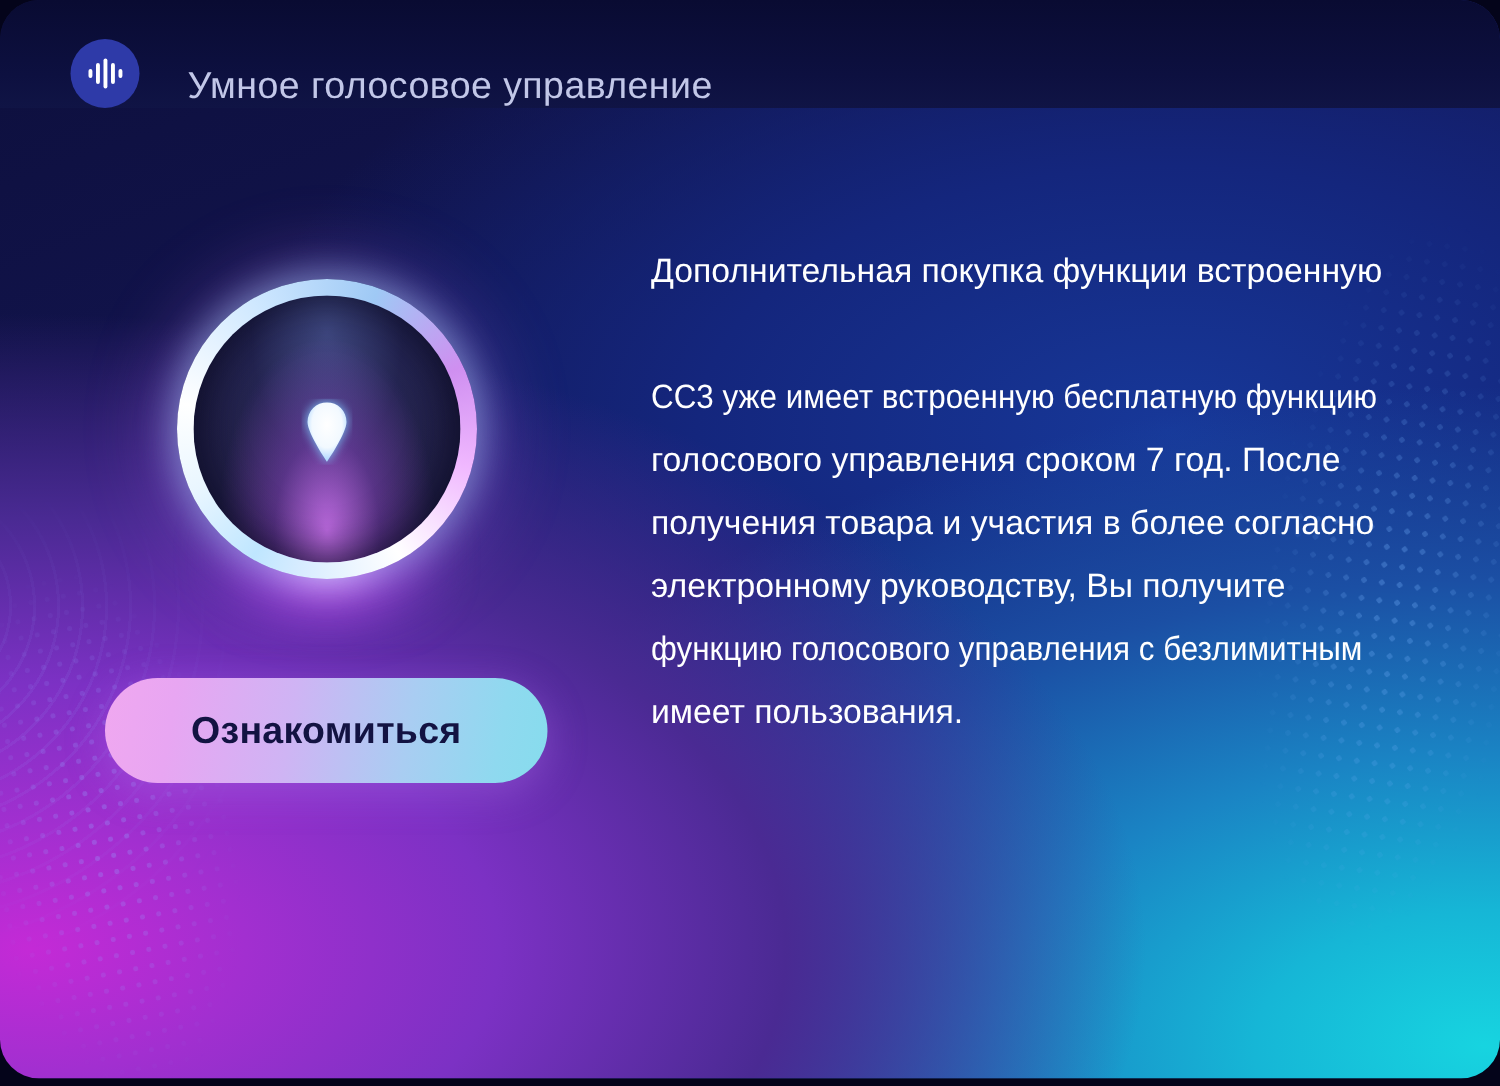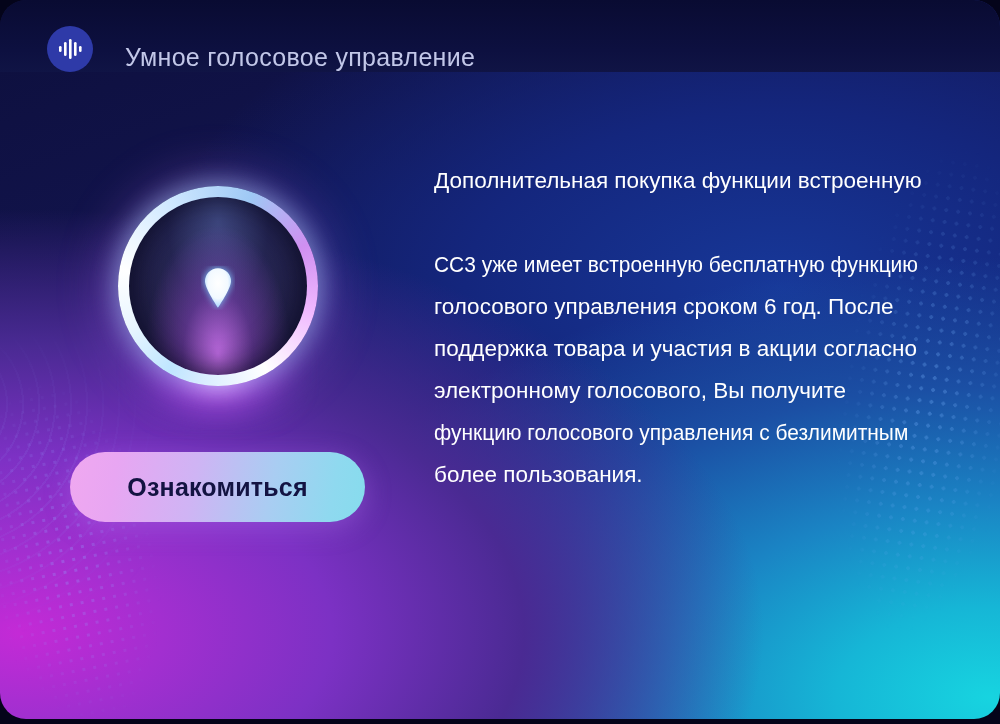--- a/index.html
+++ b/index.html
@@ -187,21 +187,21 @@
   </div>
 
   <button id="cta-button">Ознакомиться</button>
 
   <div id="text-col">
     <div id="para-gap"></div>
     <p>
       <span>Дополнительная покупка функции встроенную</span><br>
       <br>
       <span class="cond">CC3 уже имеет встроенную бесплатную функцию</span><br>
-      <span>голосового управления сроком 6 год. После</span><br>
-      <span>поддержка товара и участия в акции согласно</span><br>
-      <span>электронному голосового, Вы получите</span><br>
+      <span>голосового управления сроком 7 год. После</span><br>
+      <span>получения товара и участия в более согласно</span><br>
+      <span>электронному руководству, Вы получите</span><br>
       <span class="cond">функцию голосового управления с безлимитным</span><br>
-      <span>более пользования.</span>
+      <span>имеет пользования.</span>
     </p>
   </div>
 
 </div>
 
 </body></html>

